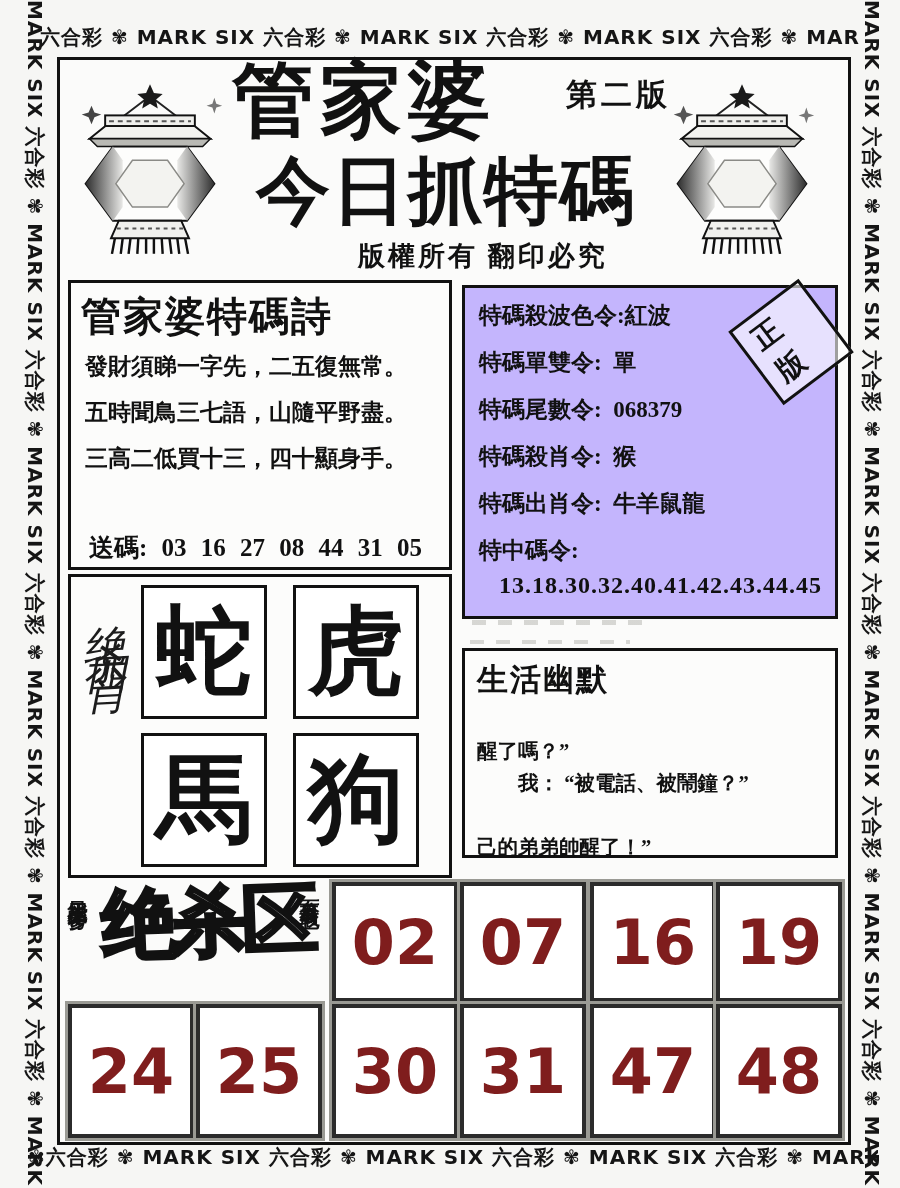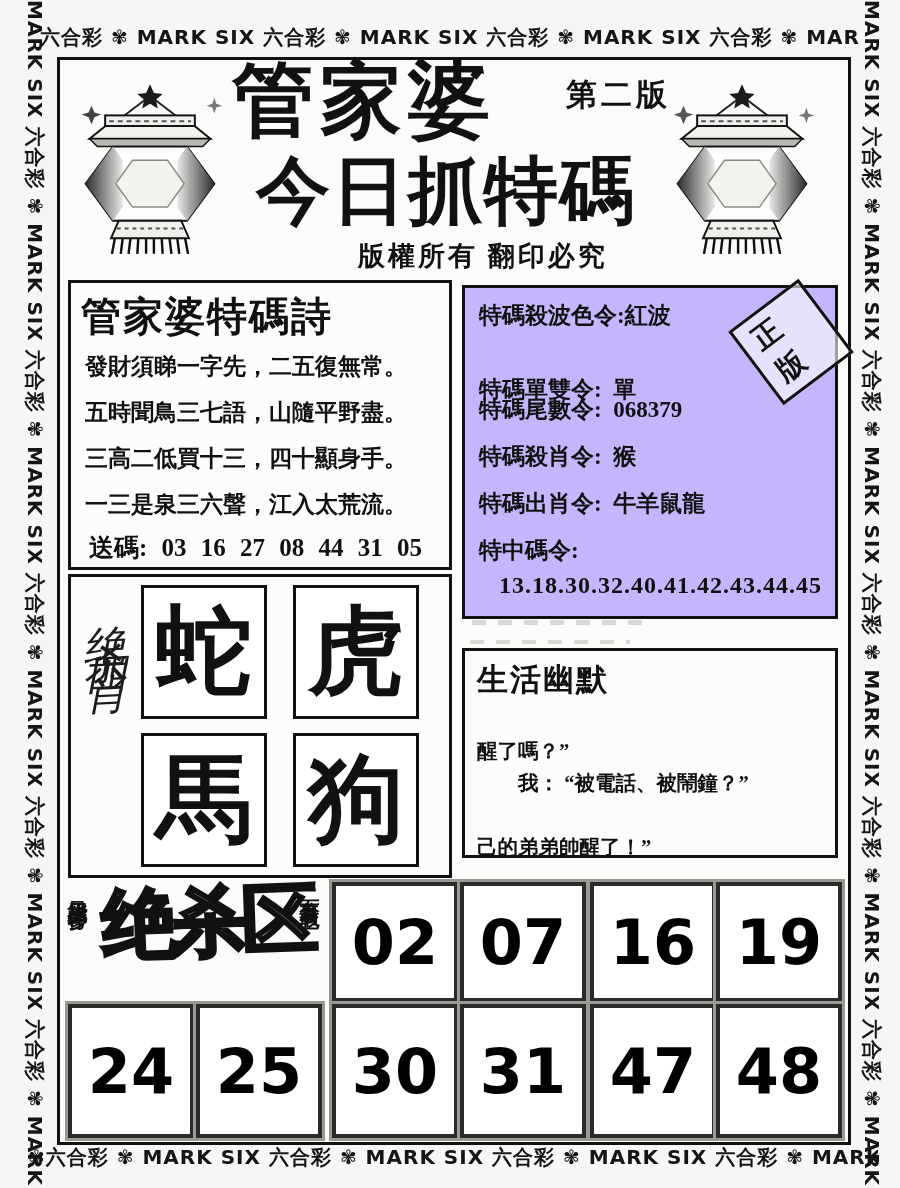--- a/index.html
+++ b/index.html
@@ -42,21 +42,21 @@
   
   .poem-box{left:68px;top:280px;width:378px;height:284px;border:3px solid #111;background:#fcfcfb;}
   .poem-title{position:absolute;left:10px;top:6px;font-size:40px;font-weight:700;letter-spacing:2px;}
   .poem-line{position:absolute;left:14px;width:356px;font-size:23px;font-weight:700;white-space:nowrap;}
   .poem-line.l0{top:68px;} .poem-line.l1{top:114px;} .poem-line.l2{top:160px;} .poem-line.l3{top:206px;}
   .poem-gift{position:absolute;left:18px;top:248px;font-size:25px;font-weight:700;word-spacing:8px;white-space:nowrap;}
 
   
   .tips-box{left:462px;top:285px;width:370px;height:328px;border:3px solid #111;background:#c4b5fd;}
   .tips-line{position:absolute;left:14px;font-size:23px;font-weight:700;white-space:pre;}
-  .tips-line.t0{top:12px;} .tips-line.t1{top:59px;margin-top:27px;} .tips-line.t2{top:106px;}
+  .tips-line.t0{top:12px;} .tips-line.t1{top:59px;} .tips-line.t2{top:106px;}
   .tips-line.t3{top:153px;} .tips-line.t4{top:200px;} .tips-line.t5{top:247px;}
   .tips-line.t6{top:284px;left:34px;font-size:24px;letter-spacing:1px;}
   .stamp{
     position:absolute;left:282px;top:8px;
     border:3px solid #111;padding:3px 12px;
     font-size:29px;font-weight:700;letter-spacing:10px;
     transform:rotate(-37deg);background:rgba(255,255,255,.6);
   }
 
   
@@ -100,21 +100,21 @@
     text-shadow:0 0 1px #111;
     transform:rotate(-2deg);white-space:nowrap;
     font-family:"Liberation Sans", sans-serif;
   }
 
   
   .tile{
     background:#fff;border:4px solid #2b2b2b;
     box-shadow:0 0 0 3px #9a9a94;
     display:flex;align-items:center;justify-content:center;
-    font-family:"DejaVu Sans", sans-serif;font-weight:800;font-size:62px;color:#000000;
+    font-family:"DejaVu Sans", sans-serif;font-weight:800;font-size:62px;color:#7f1d1d;
   }
   .r1{top:882px;width:118px;height:112px;}
   .r2{top:1004px;width:118px;height:126px;}
   .n02{left:332px;} .n07{left:460px;} .n16{left:590px;} .n19{left:716px;}
   .n24{left:68px;}  .n25{left:196px;} .n30{left:332px;text-align:center;} .n31{left:460px;}
   .n47{left:590px;} .n48{left:716px;}
 </style>
 </head>
 <body>
 
@@ -177,21 +177,20 @@
     <polygon points="48,142 112,142 120,160 40,160" fill="#f0f0ed" stroke="#111" stroke-width="2"></polygon>
     <path d="M46 150 h68" stroke="#555" stroke-width="2" stroke-dasharray="4 4"></path>
     <path d="M44 160 l-3 16 M52 160 l-2 16 M60 160 l-2 16 M68 160 l-1 16 M76 160 l0 16 M84 160 l0 16 M92 160 l1 16 M100 160 l2 16 M108 160 l2 16 M116 160 l3 16" stroke="#111" stroke-width="2.5"></path>
   </svg>
 
   <div class="abs poem-box">
     <div class="poem-title">管家婆特碼詩</div>
     <div class="poem-line l0">發財須睇一字先，二五復無常。</div>
     <div class="poem-line l1">五時聞鳥三七語，山隨平野盡。</div>
     <div class="poem-line l2">三高二低買十三，四十顯身手。</div>
-    <div class="poem-line l3">一三是泉三六聲，江入太荒流。</div>
     <div class="poem-gift">送碼: 03 16 27 08 44 31 05</div>
   </div>
 
   <div class="abs tips-box">
     <div class="tips-line t0">特碼殺波色令:紅波</div>
     <div class="tips-line t1">特碼單雙令:  單</div>
     <div class="tips-line t2">特碼尾數令:  068379</div>
     <div class="tips-line t3">特碼殺肖令:  猴</div>
     <div class="tips-line t4">特碼出肖令:  牛羊鼠龍</div>
     <div class="tips-line t5">特中碼令:</div>

